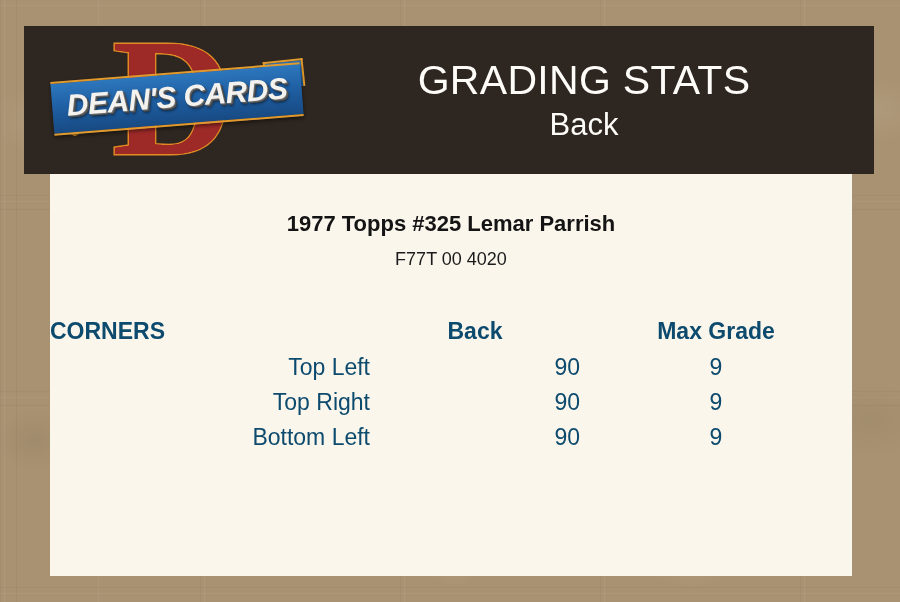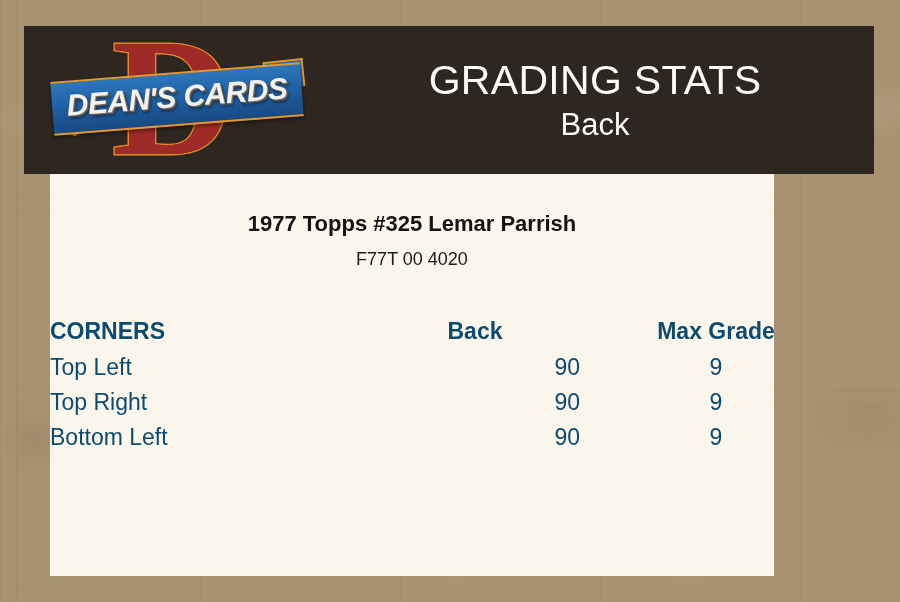--- a/index.html
+++ b/index.html
@@ -157,21 +157,21 @@
     text-shadow:
       1px 1px 0 #6b6b6b,
       2px 2px 0 #4a4a4a,
       2px 3px 3px rgba(0,0,0,0.6);
     white-space: nowrap;
   }
 
   
   #header-titles {
     position: absolute;
-    left: 296px;
+    left: 285px;
     top: 0;
     width: 550px;
     height: 148px;
     display: flex;
     flex-direction: column;
     align-items: center;
     justify-content: center;
   }
   #header-title {
     color: #fdfcf8;
@@ -186,21 +186,21 @@
     line-height: 38px;
     font-weight: normal;
     margin-top: 1px;
   }
 
   
   #content-panel {
     position: absolute;
     left: 50px;
     top: 174px;
-    width: 724px;
+    width: 802px;
     height: 402px;
     background: #fbf6ec;
   }
 
   #card-title {
     position: absolute;
     left: 0;
     top: 36px;
     width: 100%;
     text-align: center;
@@ -244,21 +244,21 @@
     line-height: 38px;
   }
   .col-label  { width: 320px; }
   .col-value  { width: 210px; }
   .col-max    { width: 272px; }
 
   th.h-label { text-align: left;   padding-left: 102px; }
   th.h-value { text-align: center; }
   th.h-max   { text-align: center; }
 
-  td.c-label { padding-right: 4px; }
+  td.c-label { text-align: right; padding-right: 4px; }
   td.c-value { text-align: right; }
   td.c-max   { text-align: center; }
 </style>
 </head>
 <body>
 
 <div id="bg-texture"></div>
 
 <div id="header-bar">
 

